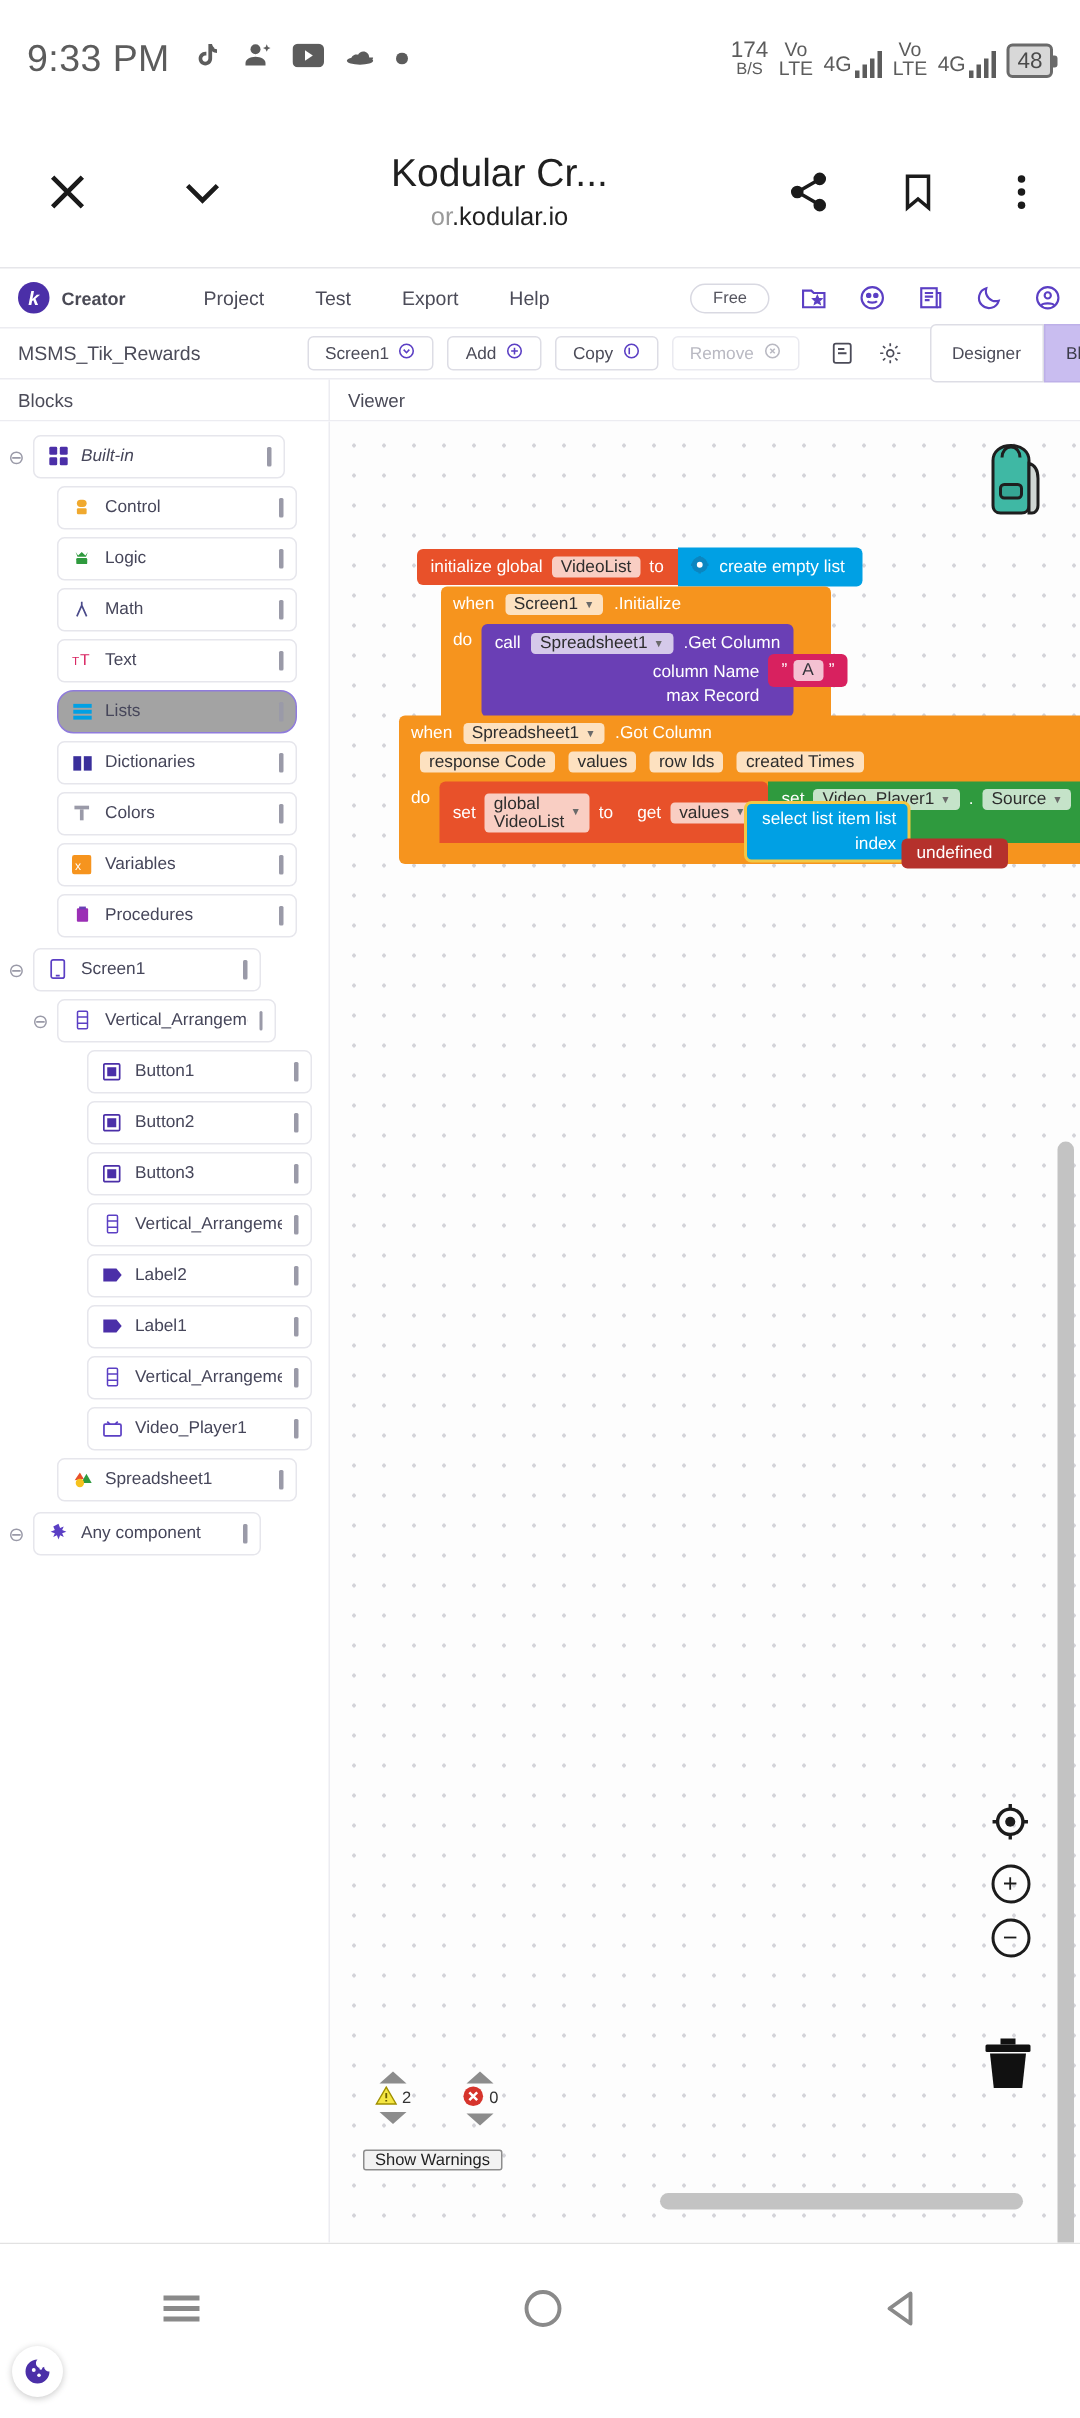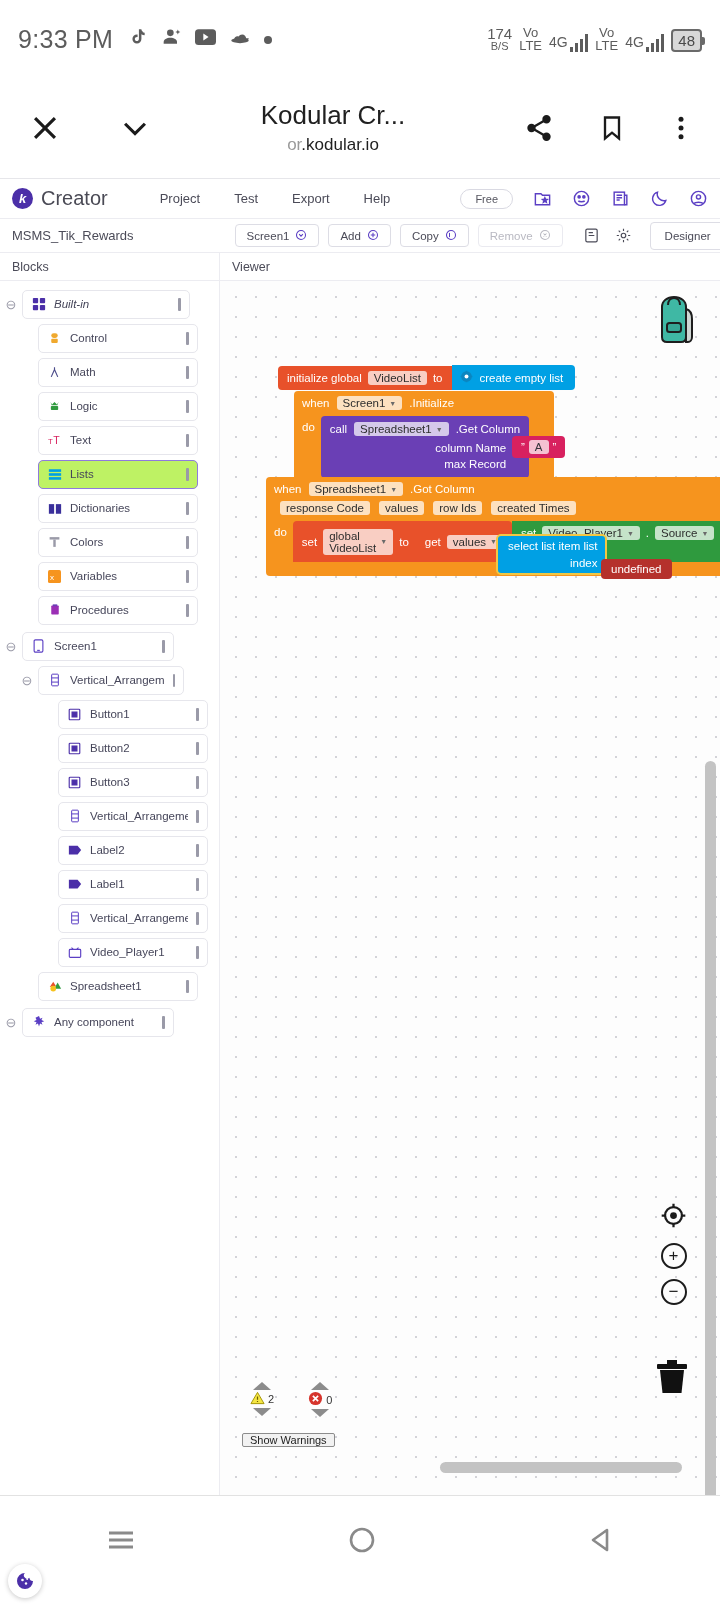--- a/index.html
+++ b/index.html
@@ -51,46 +51,46 @@
     height: 40px; border-top: 1px solid #e6e6ea;
     display: flex; align-items: center; padding: 0 12px;
     background: #ffffff;
   }
   .kod-logo { display: flex; align-items: center; gap: 8px; }
   .kod-logo-mark {
     width: 21px; height: 21px; border-radius: 50%; background: #4b2fa8;
     display: flex; align-items: center; justify-content: center;
     color: #fff; font-size: 13px; font-weight: bold; font-style: italic;
   }
-  .kod-brand { font-size: 20px; color: #4a4a55; }
+  .kod-brand { font-size: 12px; color: #4a4a55; font-weight: bold; }
   .kod-menu { display: flex; gap: 34px; margin-left: 52px; }
   .kod-menu span { font-size: 13px; color: #4b4b58; }
   .kod-hdr-right { margin-left: auto; display: flex; align-items: center; gap: 20px; }
   .free-badge {
     border: 1px solid #d9d9e2; border-radius: 14px; padding: 3px 14px;
     font-size: 11px; color: #55555f;
   }
   .ic { color: #5b3fc4; display:flex; align-items:center; }
 
   
   .projbar {
     height: 35px; border-top: 1px solid #ececf1; border-bottom:1px solid #ececf1;
     display: flex; align-items: center; padding: 0 12px; gap: 9px; background:#fff;
   }
-  .proj-name { font-size: 13px; color: #4b4b58; margin-right: 92px; }
+  .proj-name { font-size: 13px; color: #4b4b58; margin-right: 62px; }
   .pb-btn {
     border: 1px solid #ddddE5; border-radius: 4px; height: 23px;
     display: flex; align-items: center; gap: 6px; padding: 0 11px;
     font-size: 11.5px; color: #4b4b58; background: #fff;
   }
   .pb-btn.dis { color: #b9b9c2; border-color:#eaeaf0; }
   .pb-icon-btn { color:#4b4b58; display:flex; align-items:center; padding:0 3px;}
   .seg { display:flex; margin-left: 6px; }
   .seg div {
-    border: 1px solid #ddddE5; height: 28px; display:flex; align-items:center;
+    border: 1px solid #ddddE5; height: 39px; display:flex; align-items:center;
     padding: 0 14px; font-size: 11.5px; color: #4b4b58;
   }
   .seg .s1 { border-radius: 4px 0 0 4px; background:#fff; }
   .seg .s2 { border-radius: 0 4px 4px 0; background:#c9bdf0; border-color:#bdb0e8; color:#3b3b49; }
 
   
   .panelhdr { height: 28px; display: flex; border-bottom: 1px solid #ececf1; }
   .panelhdr .left { width: 220px; display:flex; align-items:center; padding-left:12px;
      font-size:12.5px; color:#4b4b58; border-right:1px solid #ececf1;}
   .panelhdr .right { flex:1; display:flex; align-items:center; padding-left:12px;
@@ -103,21 +103,21 @@
   .tree-row { display: flex; align-items: center; height: 30px; margin-bottom: 4px; }
   .expander {
     width: 22px; display:flex; align-items:center; justify-content:center;
     color:#9a9aa8; font-size: 13px; flex: none;
   }
   .node {
     flex: 1; height: 29px; border: 1px solid #e6e6ec; border-radius: 5px;
     display: flex; align-items: center; gap: 8px; padding: 0 8px;
     background: #fff; font-size: 11.5px; color: #46465a; position: relative;
   }
-  .node.sel { background: #bef264; border-color: #8f7bdc; }
+  .node.sel { background: #a3a3a3; border-color: #8f7bdc; border-radius: 11px; }
   .node .grip {
     margin-left: auto; width: 3px; height: 13px; background: #9a9aa8; border-radius: 1px;
   }
   .node .nlabel { white-space: nowrap; overflow: hidden; text-overflow: clip; }
   .ind0 { margin-left: 0; }
   .ind1 { margin-left: 16px; }
   .ind2 { margin-left: 36px; }
   .ico { width: 15px; height: 15px; display:flex; align-items:center; justify-content:center; flex:none;}
 
   
@@ -436,39 +436,39 @@
           </span>
         <span class="nlabel">Control</span>
         <span class="grip"></span>
       </div>
     </div>
 
     <div class="tree-row">
       <span class="expander"></span>
       <div class="node ind1" style="max-width:160px;">
         <span class="ico">
-            <svg width="13" height="14" viewBox="0 0 16 16" stroke="#4b4b8a" stroke-width="1.4" fill="none">
-              <path d="M8 2v3M8 5L4 14M8 5l4 9"></path>
-            </svg>
-          </span>
-        <span class="nlabel">Math</span>
-        <span class="grip"></span>
-      </div>
-    </div>
-
-    <div class="tree-row">
-      <span class="expander"></span>
-      <div class="node ind1" style="max-width:160px;">
-        <span class="ico">
             <svg width="13" height="14" viewBox="0 0 16 16" fill="#2f9a3e">
               <path d="M3 3l1.5 4h7L13 3l-2 3-3-3-3 3z"></path>
               <rect x="3.5" y="8" width="9" height="5" rx="1"></rect>
             </svg>
           </span>
         <span class="nlabel">Logic</span>
+        <span class="grip"></span>
+      </div>
+    </div>
+
+    <div class="tree-row">
+      <span class="expander"></span>
+      <div class="node ind1" style="max-width:160px;">
+        <span class="ico">
+            <svg width="13" height="14" viewBox="0 0 16 16" stroke="#4b4b8a" stroke-width="1.4" fill="none">
+              <path d="M8 2v3M8 5L4 14M8 5l4 9"></path>
+            </svg>
+          </span>
+        <span class="nlabel">Math</span>
         <span class="grip"></span>
       </div>
     </div>
 
     <div class="tree-row">
       <span class="expander"></span>
       <div class="node ind1" style="max-width:160px;">
         <span class="ico">
             <svg width="14" height="14" viewBox="0 0 16 16" fill="#d8215f">
               <text x="0" y="12" font-size="9" font-family="Liberation Sans">T</text>

